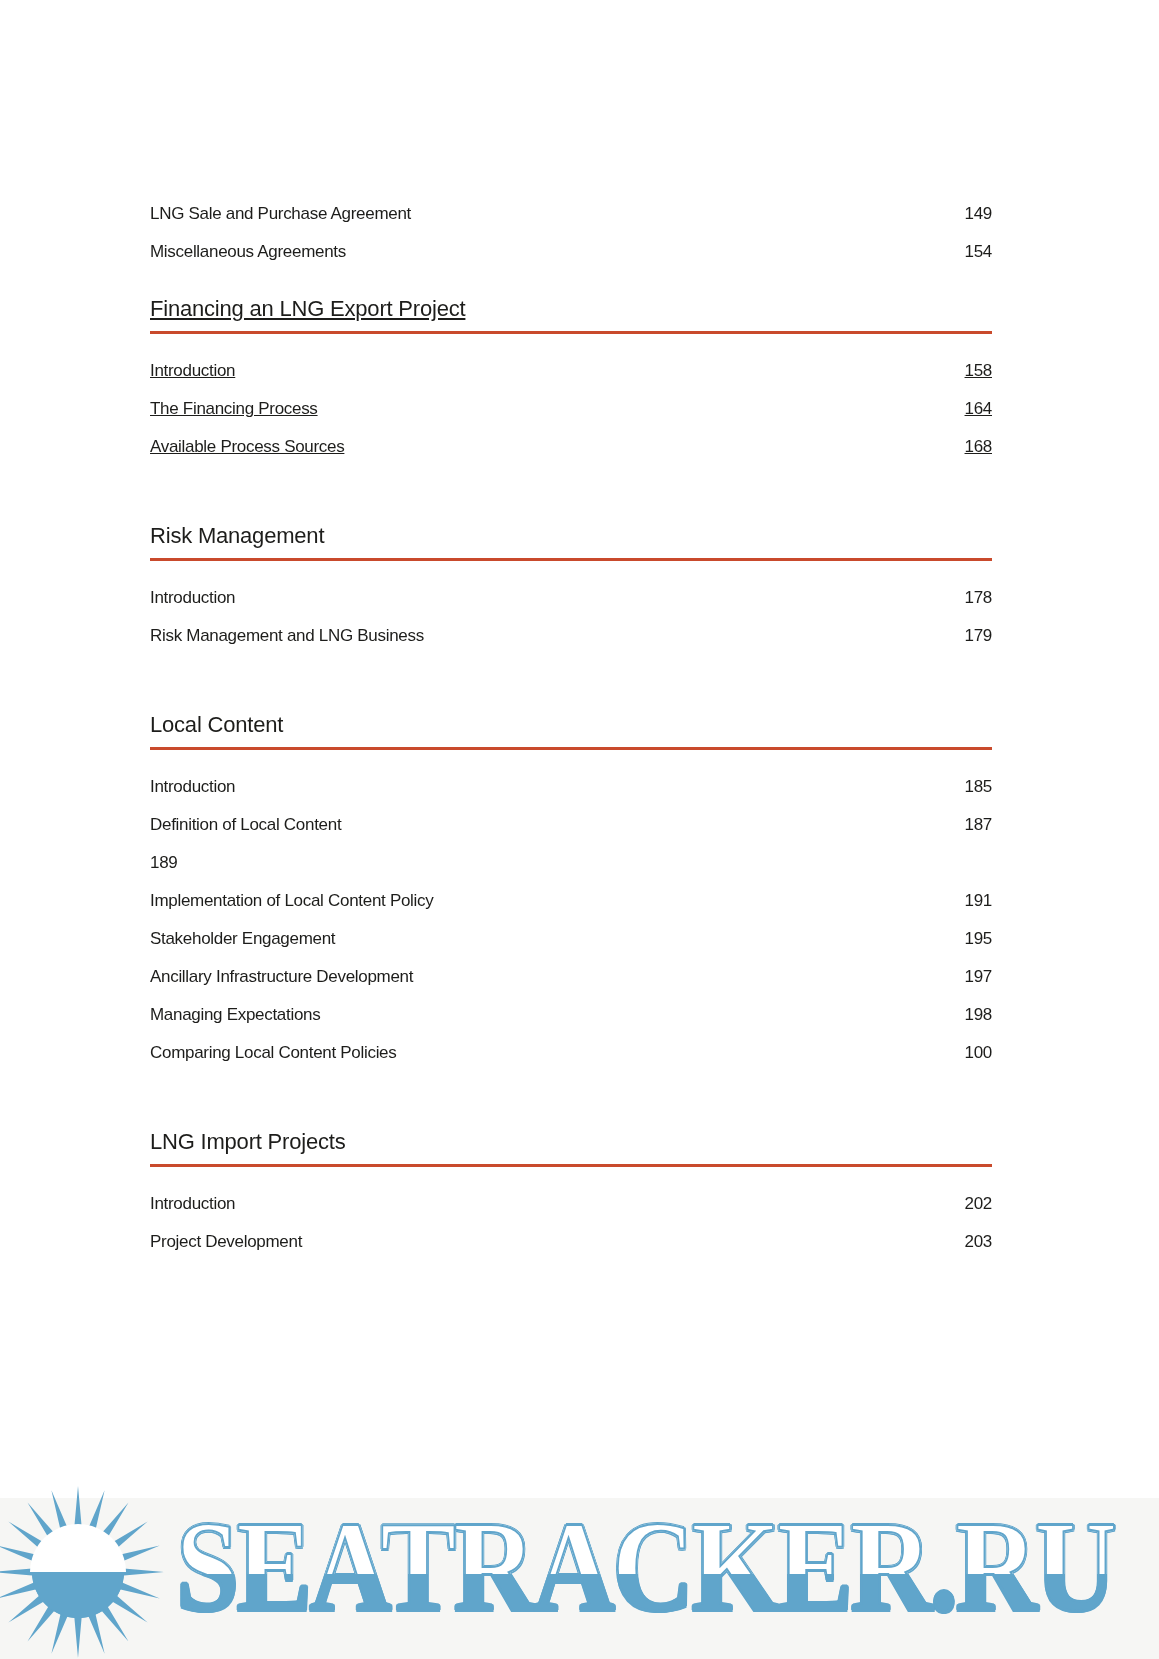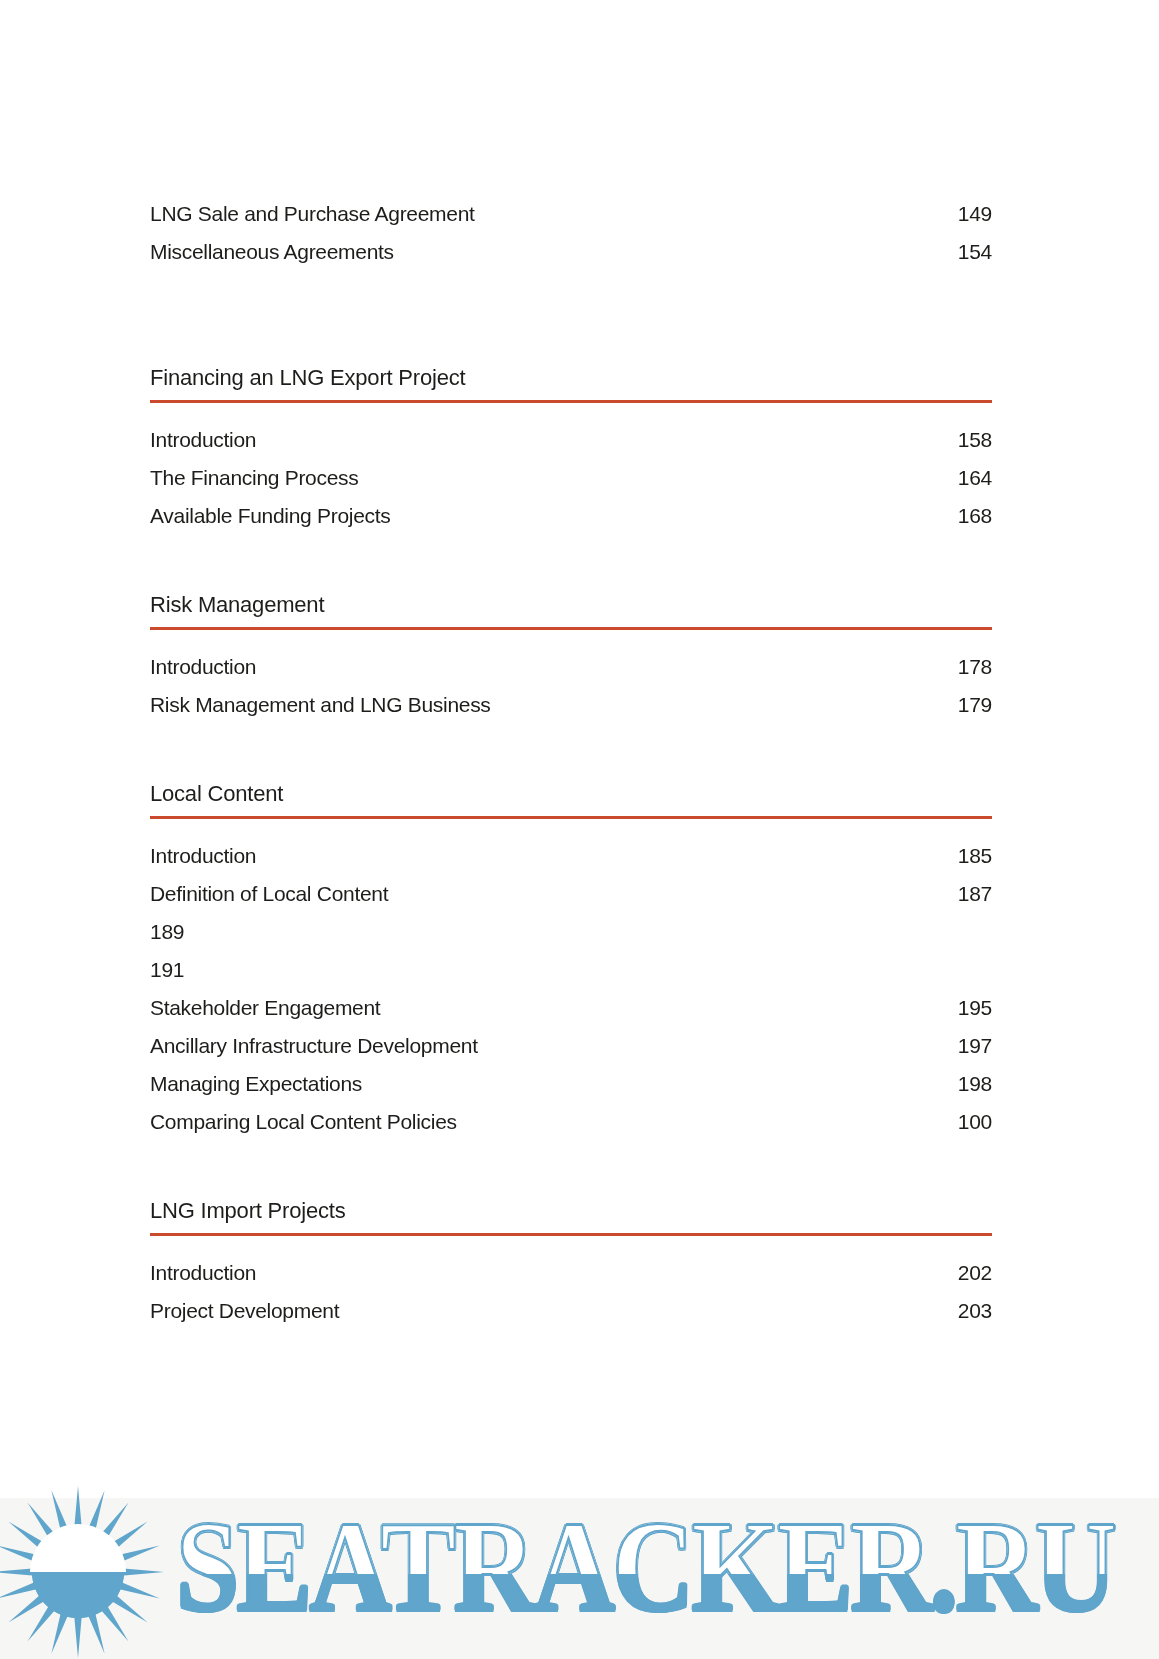--- a/index.html
+++ b/index.html
@@ -13,29 +13,29 @@
   }
   .content{
     position:absolute;
     left:150px; top:203px;
     width:842px;
   }
   .row{
     display:flex;
     justify-content:space-between;
     align-items:baseline;
-    font-size:21px;
+    font-size:17px;
     line-height:22px;
     letter-spacing:-0.3px;
     margin-bottom:16px;
   }
   .row:last-child{margin-bottom:0;}
   .num{font-variant-numeric:tabular-nums;}
   .section{margin-top:66px;}
-  .section:first-of-type{margin-top:103px;}
+  .section:first-of-type{margin-top:34px;text-decoration:underline;}
   .sec-title{
     margin:0;
     font-size:22px;
     font-weight:400;
     line-height:24px;
     letter-spacing:-0.2px;
     padding-bottom:10px;
     border-bottom:3px solid var(--rule,#c94a2c);
   }
   .sec-body{margin-top:26px;}
@@ -100,21 +100,21 @@
           <div class="sec-body">
             <div class="row">
               <span class="lbl">Introduction</span>
               <span class="num">158</span>
             </div>
             <div class="row">
               <span class="lbl">The Financing Process</span>
               <span class="num">164</span>
             </div>
             <div class="row">
-              <span class="lbl">Available Funding Projects</span>
+              <span class="lbl">Available Process Sources</span>
               <span class="num">168</span>
             </div>
           </div>
         </section>
         <section class="section">
           <h2 class="sec-title">Risk Management</h2>
           <div class="sec-body">
             <div class="row">
               <span class="lbl">Introduction</span>
               <span class="num">178</span>
@@ -133,20 +133,21 @@
               <span class="num">185</span>
             </div>
             <div class="row">
               <span class="lbl">Definition of Local Content</span>
               <span class="num">187</span>
             </div>
             <div class="row">
               <span class="num">189</span>
             </div>
             <div class="row">
+              <span class="lbl">Implementation of Local Content Policy</span>
               <span class="num">191</span>
             </div>
             <div class="row">
               <span class="lbl">Stakeholder Engagement</span>
               <span class="num">195</span>
             </div>
             <div class="row">
               <span class="lbl">Ancillary Infrastructure Development</span>
               <span class="num">197</span>
             </div>

